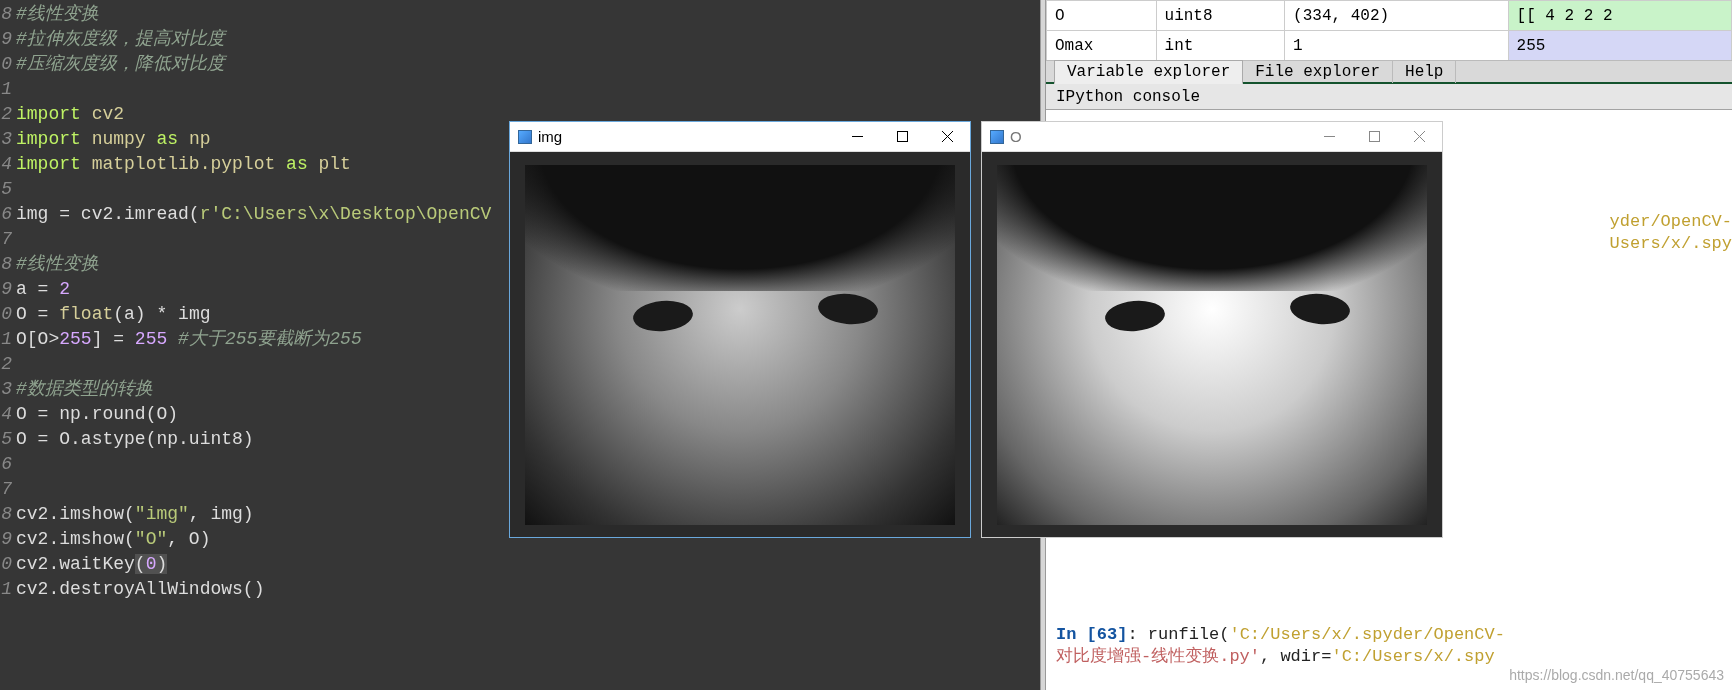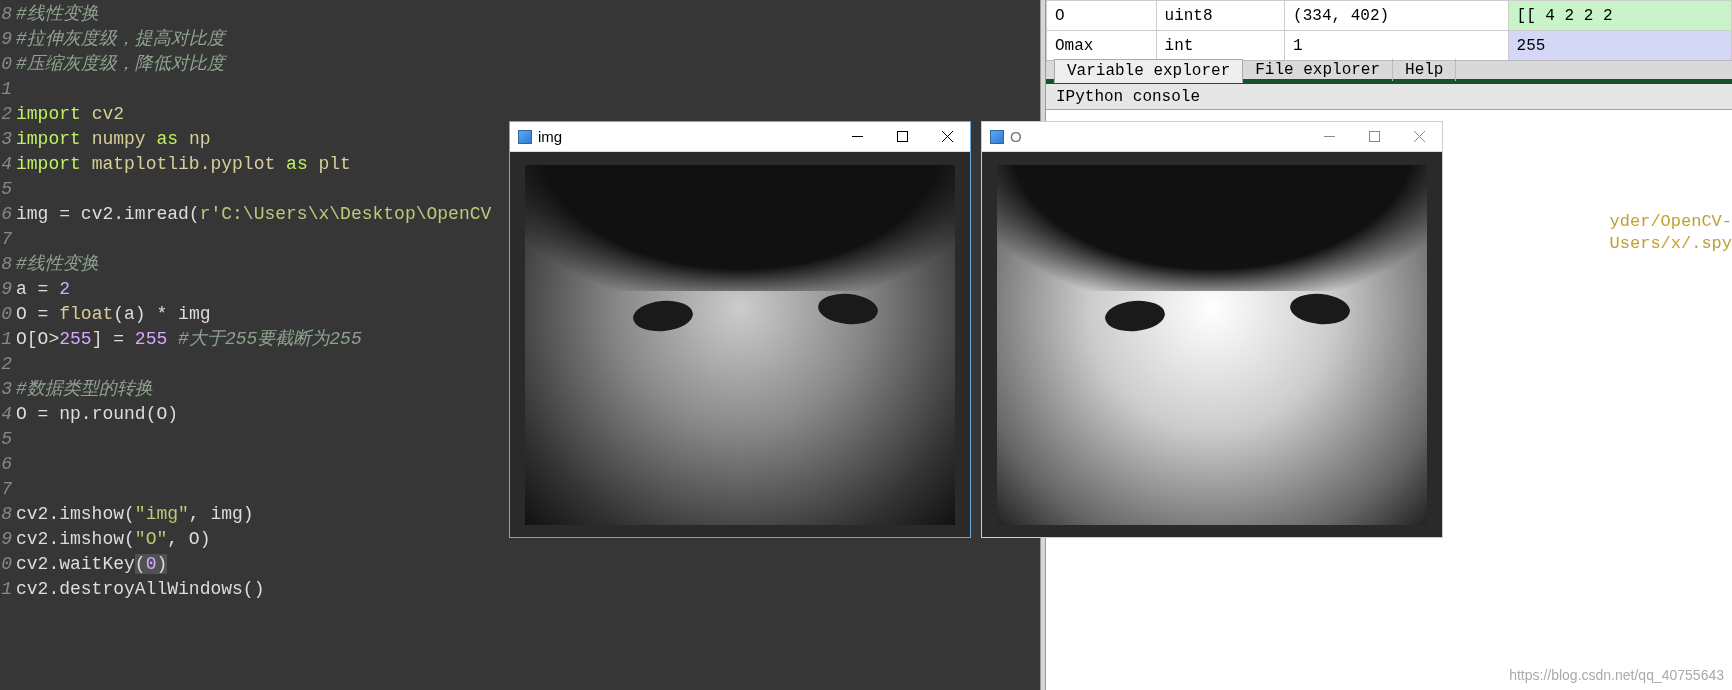--- a/index.html
+++ b/index.html
@@ -44,21 +44,21 @@
   .vars table { width:100%; border-collapse:collapse; font-family:"Courier New",monospace; }
   .vars td { border:1px solid #ccc; padding:4px 8px; height:30px; }
   .vars tr td:nth-child(4){}
   .vals-green { background:#c9f3c9; }
   .vals-purple { background:#d5d7f6; }
 
   .tabs {
     position:absolute; left:6px; top:60px; right:0; height:24px;
     background:#d9d9d9; display:flex; font-size:16px; align-items:center;
     font-family:"Courier New",monospace;
-    border-top:1px solid #bbb; border-bottom:5px solid #14532d;padding-left:8px;
+    border-top:1px solid #bbb; border-bottom:2px solid #14532d;padding-left:8px;
   }
   .tabs .tab { padding:2px 12px; border-right:1px solid #bbb; }
   .tabs .tab.active { background:#eee; border:1px solid #aaa; border-bottom:1px solid #eee; margin-bottom:-1px;}
   .subtab {
     position:absolute; left:6px; top:84px; right:0; height:26px;
     background:#e6e6e6; padding:4px 10px; font-size:16px;
     font-family:"Courier New",monospace;
     border-bottom:1px solid #a3a3a3;
   }
 
@@ -199,20 +199,21 @@
     <div class="line">
       <span class="gutter">3</span>
       <span class="code"><span class="c-comment">#数据类型的转换</span></span>
     </div>
     <div class="line">
       <span class="gutter">4</span>
       <span class="code"><span>O </span><span>=</span><span> np.round(O)</span></span>
     </div>
     <div class="line">
       <span class="gutter">5</span>
+      <span class="code"><span>O </span><span>=</span><span> O.astype(np.uint8)</span></span>
     </div>
     <div class="line">
       <span class="gutter">6</span>
       <span class="code"></span>
     </div>
     <div class="line">
       <span class="gutter">7</span>
     </div>
     <div class="line">
       <span class="gutter">8</span>
@@ -262,20 +263,24 @@
 
   <div class="subtab">
     <span>IPython console</span>
   </div>
 
   <div class="console">
     <div class="frag">
       <span class="c-path">yder/OpenCV-</span><br>
       <span class="c-path">Users/x/.spy</span>
     </div>
+    <div class="bottom">
+      <span class="c-prompt-in">In </span><span class="c-prompt-num">[63]</span><span>: </span><span>runfile(</span><span class="c-path">'C:/Users/x/.spyder/OpenCV-</span><br>
+      <span class="c-cn">对比度增强-线性变换.py'</span><span>, wdir=</span><span class="c-path">'C:/Users/x/.spy</span>
+    </div>
     <div class="watermark">https://blog.csdn.net/qq_40755643</div>
   </div>
 </div>
 
 <div class="win active" id="win-img">
   <div class="titlebar">
     <div class="title">
       <span class="win-icon"></span>
       <span>img</span>
     </div>

